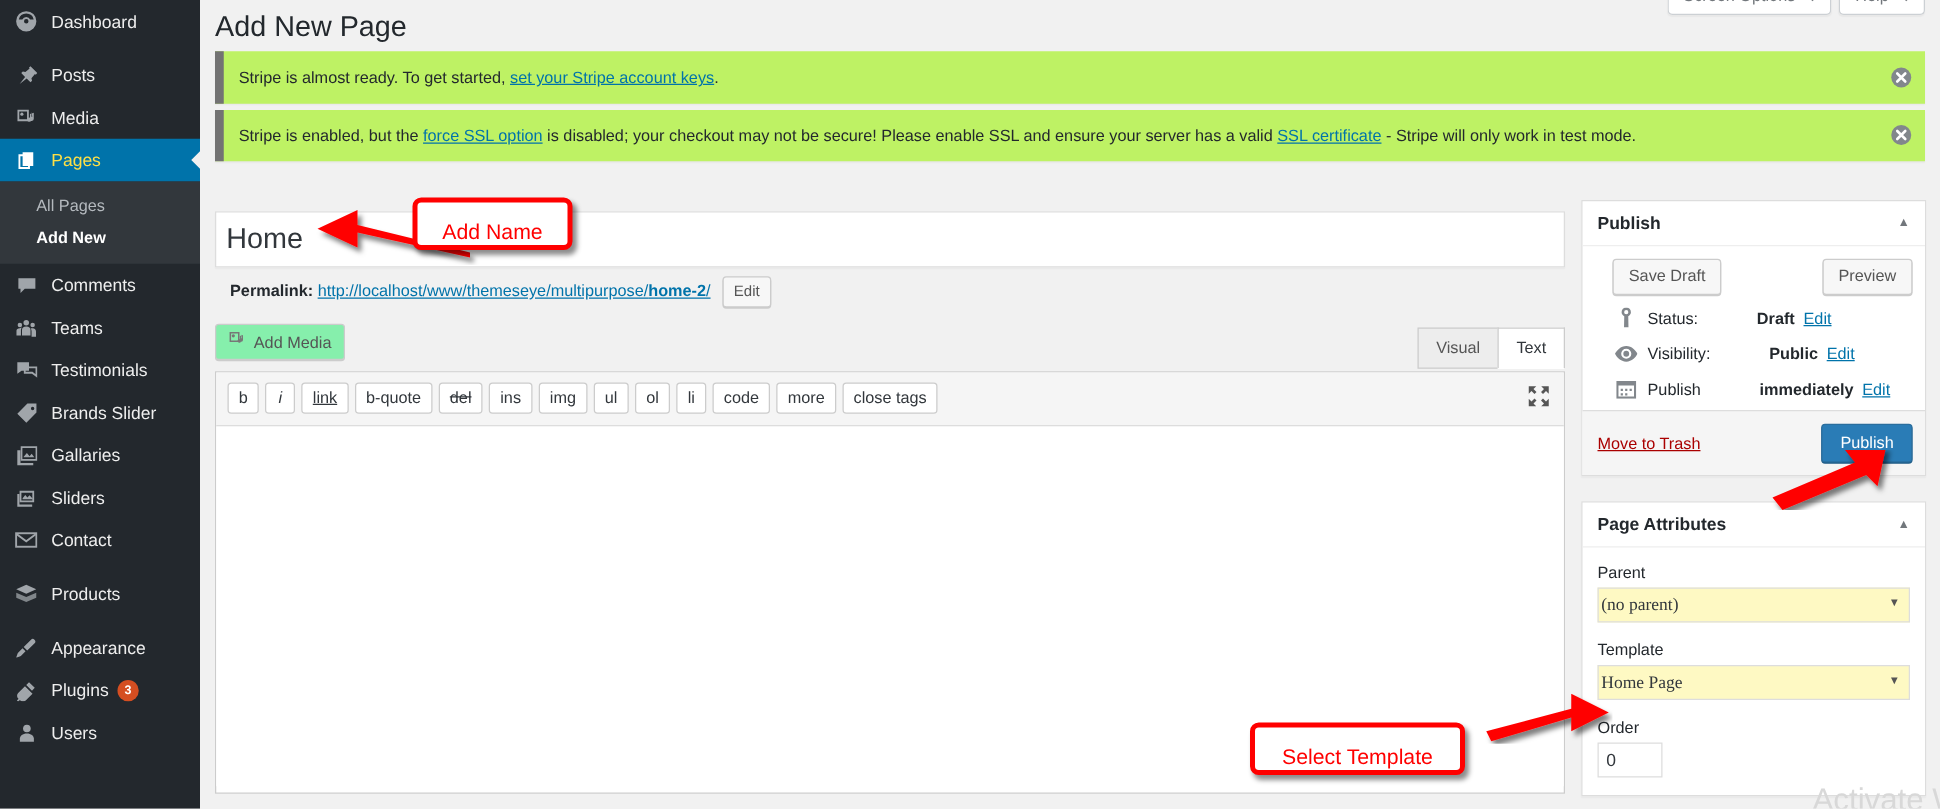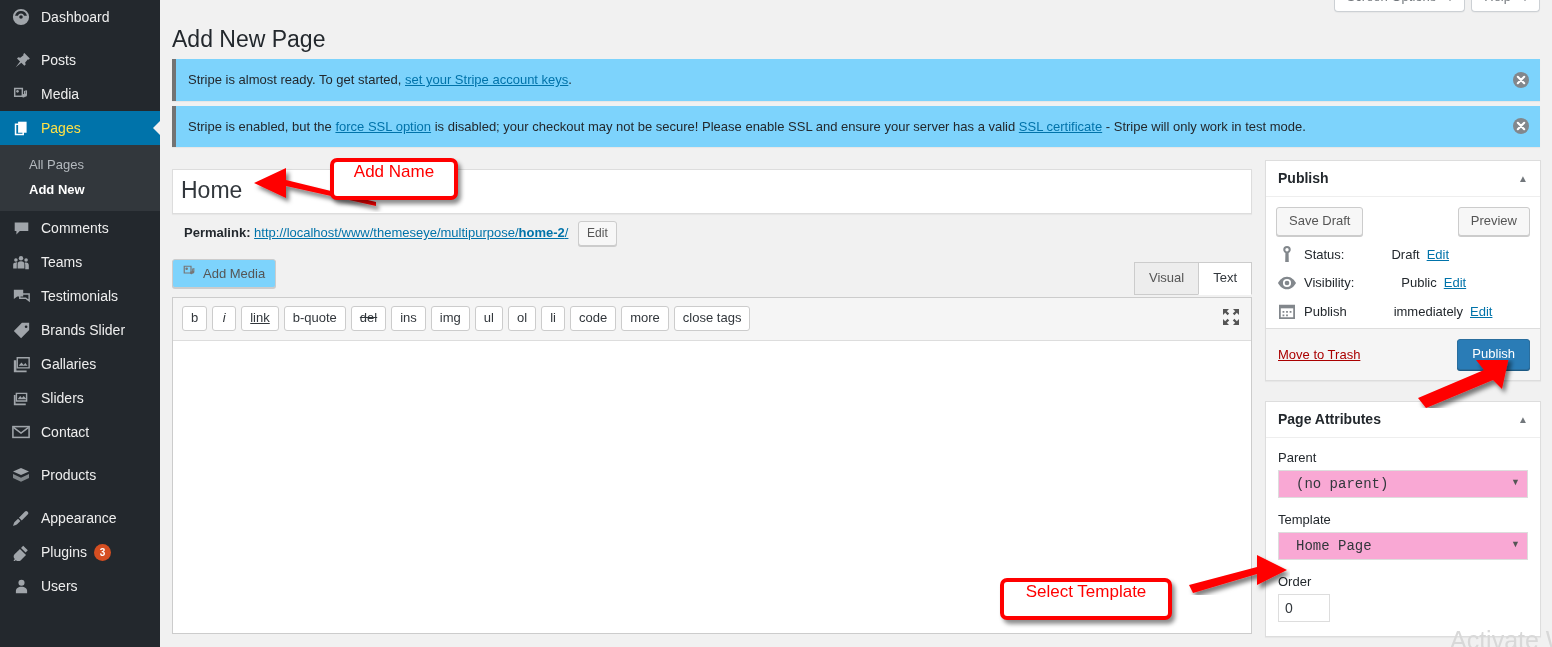--- a/index.html
+++ b/index.html
@@ -74,30 +74,30 @@
     padding: 5px 28px 7px 12px;
     font-size: 13px; color: #72777c; position: relative;
     box-shadow: 0 1px 1px rgba(0,0,0,.04);
   }
   .meta-btn::after {
     content: ""; position: absolute; right: 10px; top: 50%; margin-top: -1px;
     border-style: solid; border-width: 4px 4px 0 4px;
     border-color: #72777c transparent transparent transparent;
   }
   #page-title {
-    margin: 0; padding: 25px 0 0 12px;
+    margin: 0; padding: 7px 0 0 12px;
     font-size: 23px; font-weight: 400; color: #23282d;
     line-height: 29px;
   }
 
   .notice {
     position: relative;
     margin: 5px 12px 0 12px;
-    background: #7dd3fc;
-    border-left: 4px solid #737373;
+    background: #bef264;
+    border-left: 7px solid #737373;
     box-shadow: 0 1px 1px rgba(0,0,0,.04);
     padding: 11px 40px 11px 12px;
     font-size: 13px; color: #23282d; line-height: 1.5;
   }
   .notice a { color: #0073aa; text-decoration: underline; }
   .notice-dismiss {
     position: absolute; right: 9px; top: 50%; margin-top: -10px;
     width: 20px; height: 20px;
   }
 
@@ -141,21 +141,21 @@
     box-shadow: 0 1px 0 #ccc;
   }
 
   
   #editor-wrap { margin-top: 13px; }
   #media-bar {
     position: relative; height: 38px;
   }
   #add-media-btn {
     display: inline-flex; align-items: center; gap: 6px;
-    background: #7dd3fc; border: 1px solid #ccc; border-radius: 3px;
+    background: #86efac; border: 1px solid #ccc; border-radius: 3px;
     padding: 4px 10px 5px 9px; font-size: 13px; color: #555;
     box-shadow: 0 1px 0 #ccc;
   }
   #editor-tabs {
     position: absolute; right: 0; top: 3px; display: flex;
   }
   .ed-tab {
     padding: 6px 14px 7px; font-size: 13px; color: #555;
     border: 1px solid #ccc; background: #ededed;
     margin-left: -1px; line-height: 18px;
@@ -198,27 +198,27 @@
     background: #fff; border: 1px solid #ddd;
     box-shadow: 0 1px 1px rgba(0,0,0,.04);
     margin-bottom: 20px;
   }
   .postbox-header {
     display: flex; align-items: center; justify-content: space-between;
     padding: 9px 12px 10px; border-bottom: 1px solid #eee;
   }
   .postbox-title { font-size: 14px; font-weight: bold; color: #23282d; }
   .toggle-ind { color: #72777c; font-size: 10px; }
-  .submitbox-minor { padding: 10px 10px 2px 10px; }
+  .submitbox-minor { padding: 10px 10px 2px 10px; margin-left: 14px; }
   .sub-row {
     display: flex; align-items: center; gap: 7px;
     padding: 6px 0 7px 1px; font-size: 13px; color: #23282d;
   }
   .sub-row .sb-icon { width: 20px; color: #82878c; display: flex; justify-content: center; }
-  .sub-row b { font-weight: normal; padding-left: 40px; }
+  .sub-row b { font-weight: bold; padding-left: 40px; }
   .sub-row a { color: #0073aa; text-decoration: underline; }
   .btn-secondary {
     background: #f7f7f7; border: 1px solid #ccc; border-radius: 3px;
     padding: 4px 12px 5px; font-size: 13px; color: #555;
     box-shadow: 0 1px 0 #ccc; line-height: 18px;
   }
   .minor-top { display: flex; justify-content: space-between; margin-bottom: 4px; }
   .submitbox-major {
     display: flex; justify-content: space-between; align-items: center;
     padding: 10px 10px 10px 12px; background: #f5f5f5;
@@ -229,25 +229,25 @@
     background: #2a7cb6; border: 1px solid #2a6e9e; border-radius: 3px;
     color: #fff; font-size: 13px; padding: 5px 14px 6px;
     box-shadow: 0 1px 0 #1d5a84; line-height: 18px;
   }
   .attr-body { padding: 12px 12px 14px 12px; }
   .attr-label {
     font-size: 13px; color: #23282d; font-weight: normal;
     margin-bottom: 5px; display: block;
   }
   .attr-select {
-    width: 100%; height: 28px; padding: 2px 24px 2px 17px;
+    width: 100%; height: 28px; padding: 2px 24px 2px 2px;
     font-size: 14px; color: #32373c;
-    border: 1px solid #ddd; border-radius: 0; background: #f9a8d4;
+    border: 1px solid #ddd; border-radius: 0; background: #fef9c3;
     appearance: none; -webkit-appearance: none;
-    font-family: Liberation Mono, monospace;
+    font-family: Liberation Serif, serif;
     position: relative;
   }
   .sel-wrap { position: relative; margin-bottom: 14px; }
   .sel-wrap::after {
     content: "\25BC"; position: absolute; right: 8px; top: 7px;
     font-size: 9px; color: #555; pointer-events: none;
   }
   #order-input {
     width: 52px; height: 28px; padding: 2px 6px;
     border: 1px solid #ddd; font-size: 14px; color: #32373c;
@@ -263,21 +263,21 @@
   }
 
   
   .anno-box {
     position: absolute;
     background: #fff;
     border: 4px solid #f00;
     border-radius: 7px;
     color: #f00;
     font-size: 17px;
-    display: flex; align-items: flex-start; justify-content: center;
+    display: flex; align-items: flex-end; justify-content: center;
     box-shadow: 3px 4px 4px rgba(0,0,0,.45);
     z-index: 50;
   }
   .anno-arrow { position: absolute; z-index: 49; pointer-events: none; }
 </style>
 </head>
 <body>
 
 <div id="root">
 

